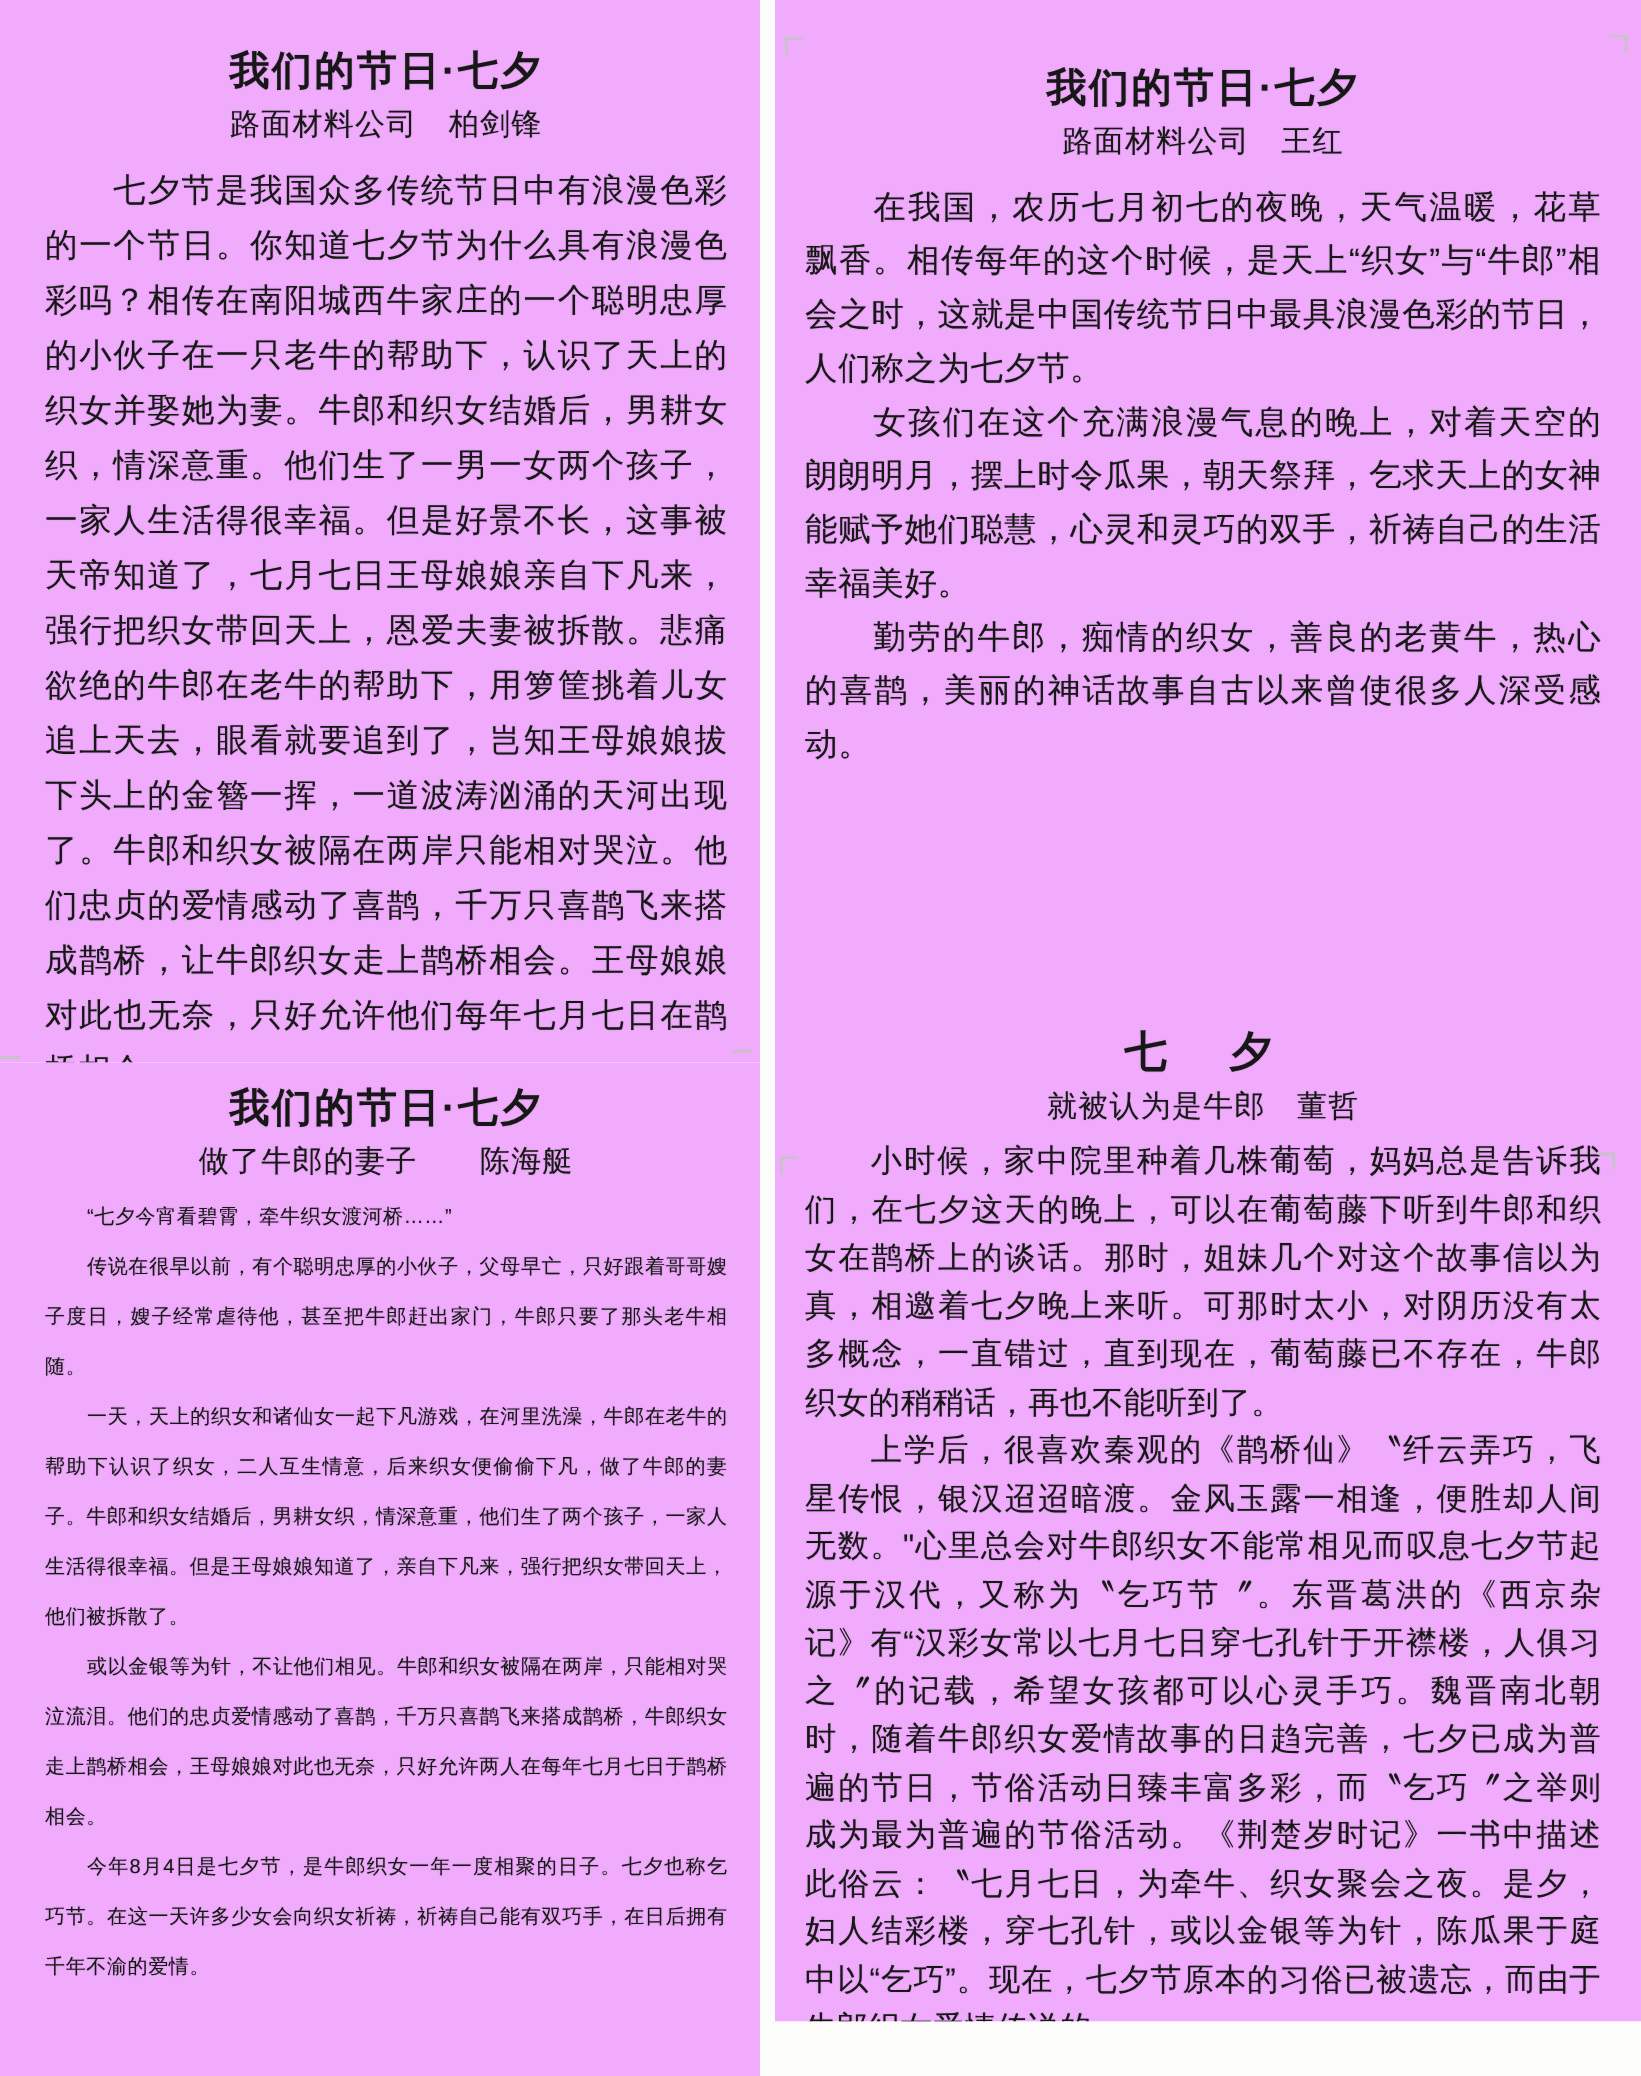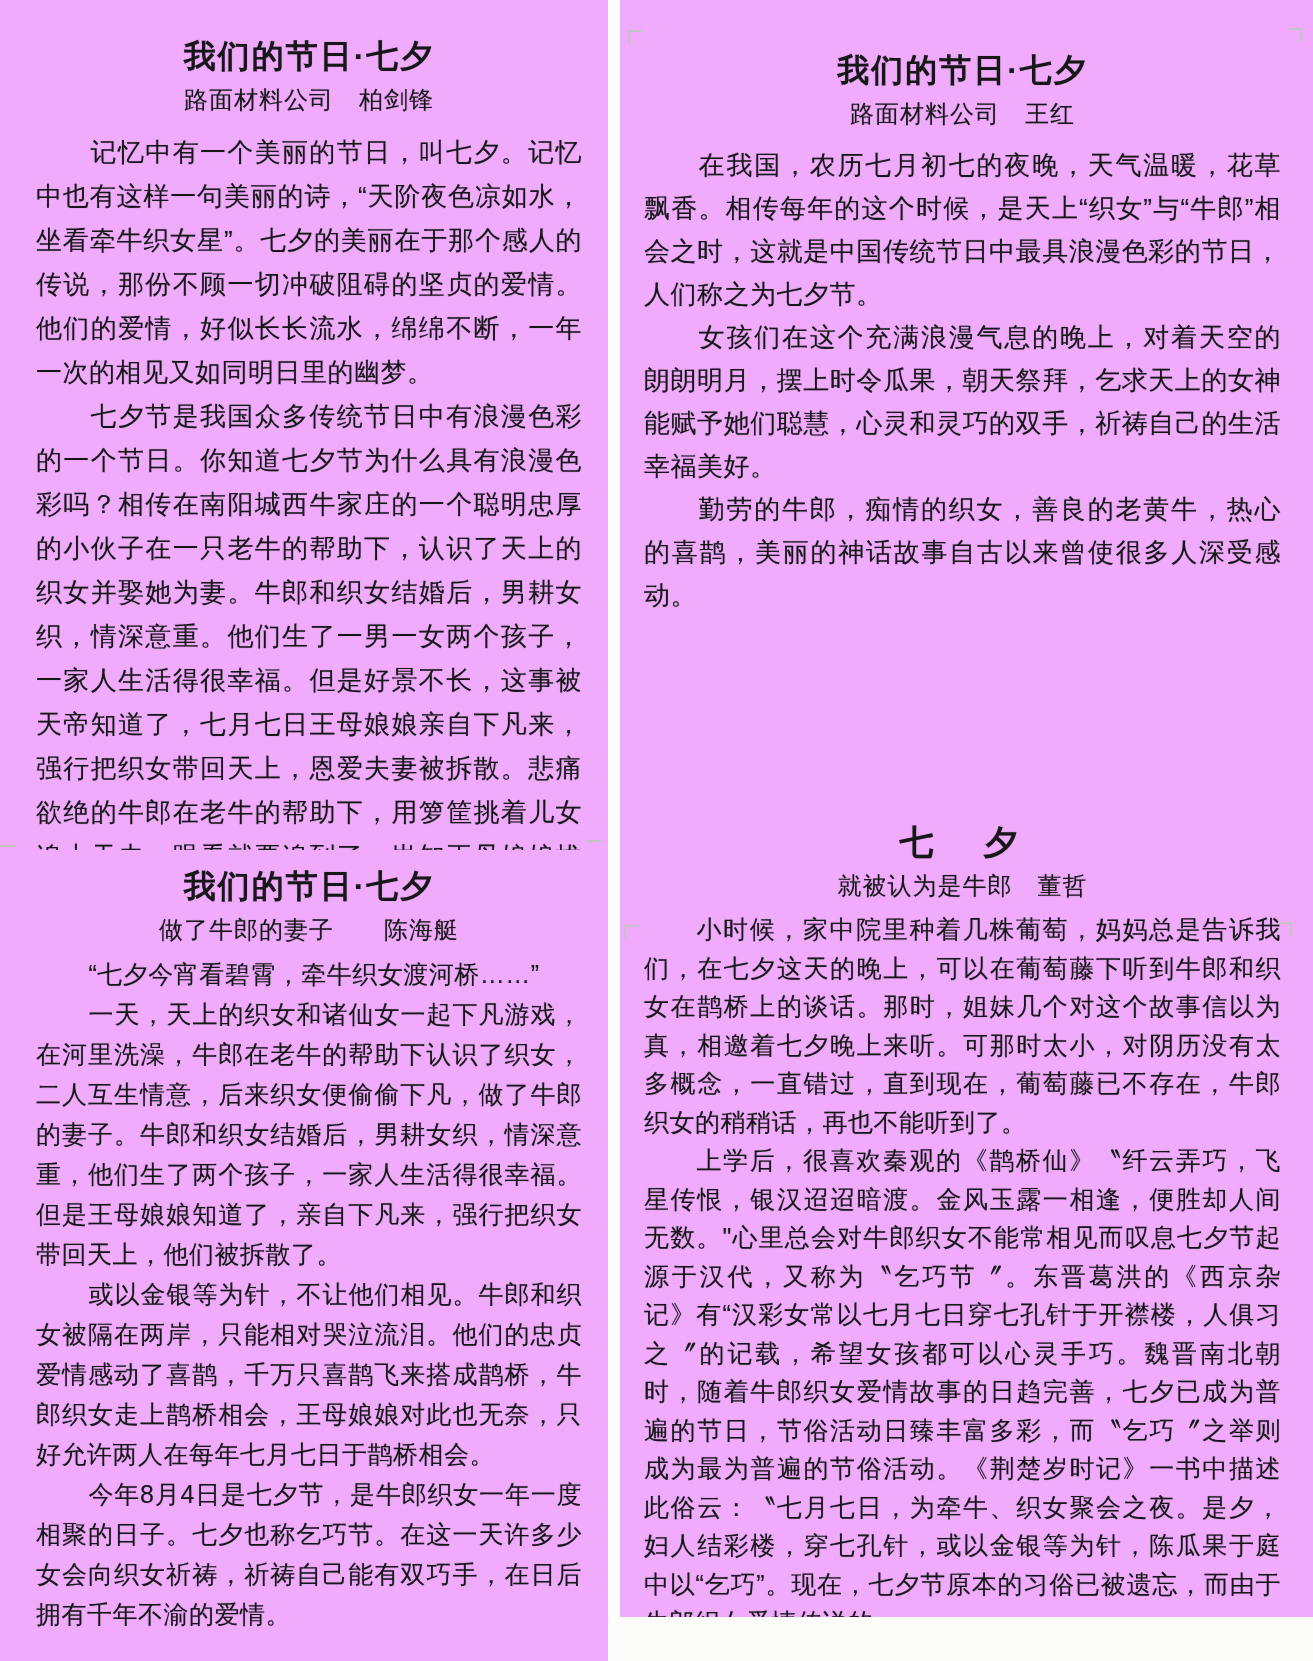--- a/index.html
+++ b/index.html
@@ -24,36 +24,35 @@
     font-size:24px;line-height:36px;letter-spacing:1px;
   }
   .body{margin-top:12px;}
   .q3 .body,.q4 .body{margin-top:6px;}
   .body p{
     margin:0;text-align:justify;text-indent:2.1em;
     letter-spacing:0.5px;
   }
   .q1 .body p{font-size:26px;line-height:44px;}
   .q2 .body p{font-size:26px;line-height:43px;}
-  .q3 .body p{font-size:25px;line-height:40px;}
+  .q3 .body p{font-size:16px;line-height:40px;}
   .q4 .body p{font-size:25px;line-height:38.5px;}
   
   .mark{position:absolute;border-color:#c4c4c4;border-style:solid;border-width:0;}
   .m-h{height:0;border-top-width:2px;}
   .m-corner-tl{border-top-width:2px;border-left-width:2px;}
   .m-corner-tr{border-top-width:2px;border-right-width:2px;}
 </style>
 </head>
 <body>
 
 <section class="page q1">
   <h1 class="title">我们的节日·七夕</h1>
   <div class="byline">路面材料公司　柏剑锋</div>
   <div class="body">
-    <p>记忆中有一个美丽的节日，叫七夕。记忆中也有这样一句美丽的诗，“天阶夜色凉如水，坐看牵牛织女星”。七夕的美丽在于那个感人的传说，那份不顾一切冲破阻碍的坚贞的爱情。他们的爱情，好似长长流水，绵绵不断，一年一次的相见又如同明日里的幽梦。</p>
     <p>七夕节是我国众多传统节日中有浪漫色彩的一个节日。你知道七夕节为什么具有浪漫色彩吗？相传在南阳城西牛家庄的一个聪明忠厚的小伙子在一只老牛的帮助下，认识了天上的织女并娶她为妻。牛郎和织女结婚后，男耕女织，情深意重。他们生了一男一女两个孩子，一家人生活得很幸福。但是好景不长，这事被天帝知道了，七月七日王母娘娘亲自下凡来，强行把织女带回天上，恩爱夫妻被拆散。悲痛欲绝的牛郎在老牛的帮助下，用箩筐挑着儿女追上天去，眼看就要追到了，岂知王母娘娘拔下头上的金簪一挥，一道波涛汹涌的天河出现了。牛郎和织女被隔在两岸只能相对哭泣。他们忠贞的爱情感动了喜鹊，千万只喜鹊飞来搭成鹊桥，让牛郎织女走上鹊桥相会。王母娘娘对此也无奈，只好允许他们每年七月七日在鹊桥相会。</p>
 
   </div>
 </section>
 
 <section class="page q2">
   <h1 class="title">我们的节日·七夕</h1>
   <div class="byline">路面材料公司　王红</div>
   <div class="body">
     <p>在我国，农历七月初七的夜晚，天气温暖，花草飘香。相传每年的这个时候，是天上“织女”与“牛郎”相会之时，这就是中国传统节日中最具浪漫色彩的节日，人们称之为七夕节。</p>
@@ -61,20 +60,21 @@
     <p>勤劳的牛郎，痴情的织女，善良的老黄牛，热心的喜鹊，美丽的神话故事自古以来曾使很多人深受感动。</p>
 
   </div>
 </section>
 
 <section class="page q3">
   <h1 class="title">我们的节日·七夕</h1>
   <div class="byline">做了牛郎的妻子　　陈海艇</div>
   <div class="body">
     <p>“七夕今宵看碧霄，牵牛织女渡河桥……”</p>
+    <p>传说在很早以前，有个聪明忠厚的小伙子，父母早亡，只好跟着哥哥嫂子度日，嫂子经常虐待他，甚至把牛郎赶出家门，牛郎只要了那头老牛相随。</p>
     <p>一天，天上的织女和诸仙女一起下凡游戏，在河里洗澡，牛郎在老牛的帮助下认识了织女，二人互生情意，后来织女便偷偷下凡，做了牛郎的妻子。牛郎和织女结婚后，男耕女织，情深意重，他们生了两个孩子，一家人生活得很幸福。但是王母娘娘知道了，亲自下凡来，强行把织女带回天上，他们被拆散了。</p>
     <p>或以金银等为针，不让他们相见。牛郎和织女被隔在两岸，只能相对哭泣流泪。他们的忠贞爱情感动了喜鹊，千万只喜鹊飞来搭成鹊桥，牛郎织女走上鹊桥相会，王母娘娘对此也无奈，只好允许两人在每年七月七日于鹊桥相会。</p>
     <p>今年8月4日是七夕节，是牛郎织女一年一度相聚的日子。七夕也称乞巧节。在这一天许多少女会向织女祈祷，祈祷自己能有双巧手，在日后拥有千年不渝的爱情。</p>
 
   </div>
 </section>
 
 <section class="page q4">
   <h1 class="title">七　夕</h1>
   <div class="byline">就被认为是牛郎　董哲</div>

